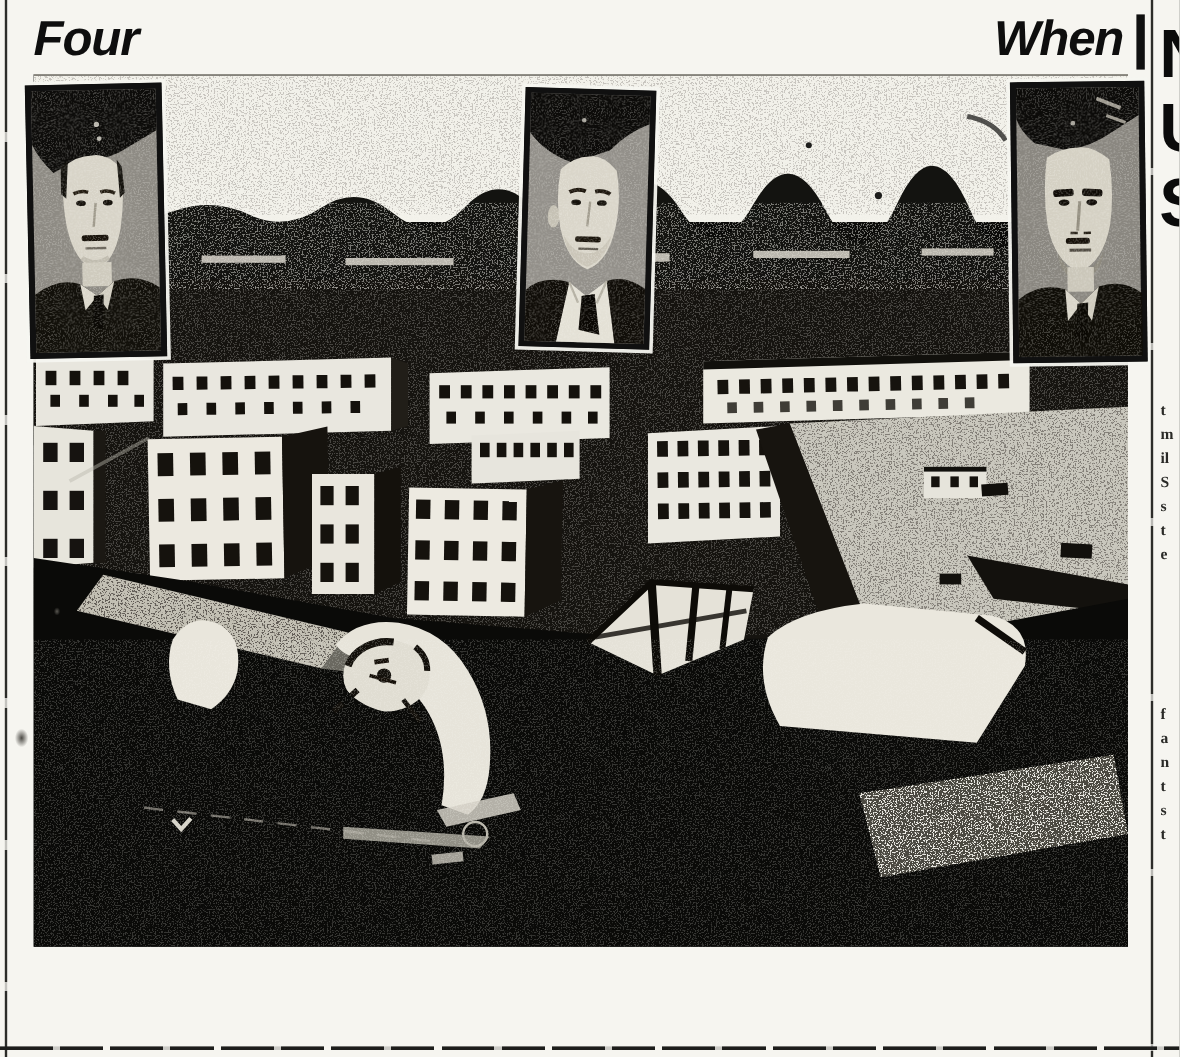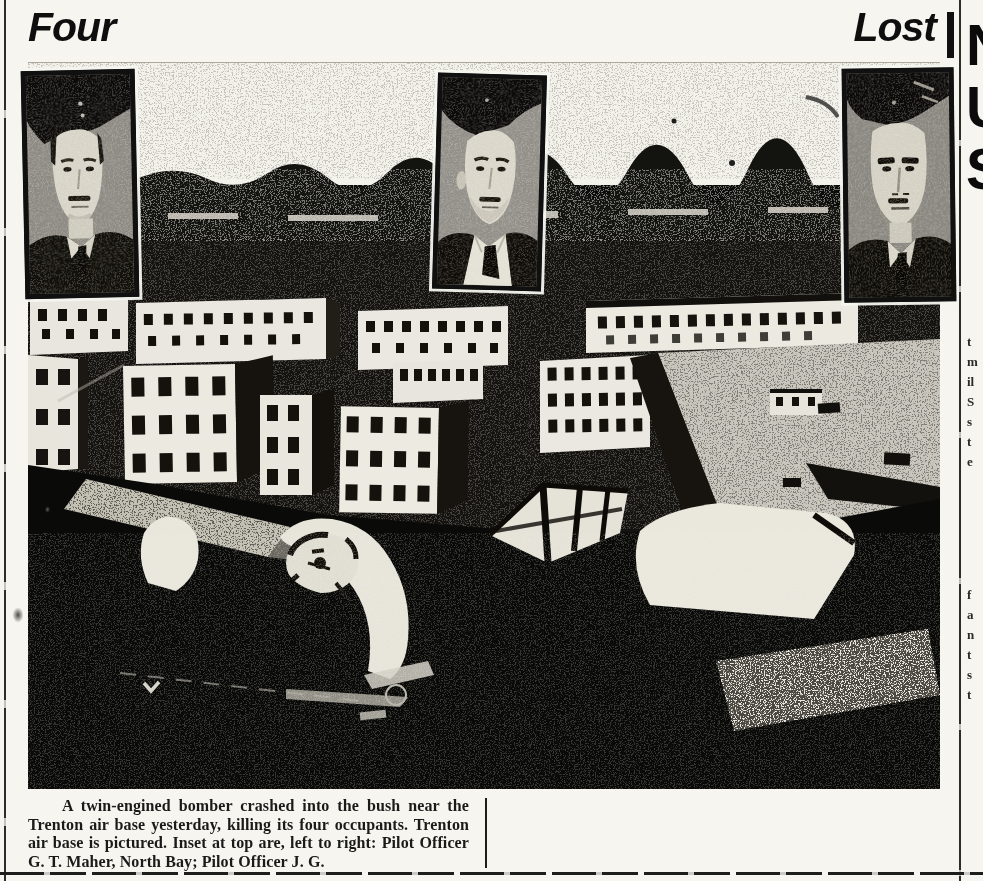--- a/index.html
+++ b/index.html
@@ -6,21 +6,21 @@
   .page{position:relative;width:983px;height:881px;background:#f6f5f0;overflow:hidden;
         font-family:"Liberation Serif",serif;}
   
   .left-rule{position:absolute;left:4px;top:0;width:2px;height:881px;
     background:repeating-linear-gradient(180deg,#2c2c29 0 110px,rgba(44,44,41,.25) 110px 118px);}
   .right-rule{position:absolute;left:959px;top:0;width:2px;height:881px;
     background:repeating-linear-gradient(180deg,#2c2c29 0 140px,rgba(44,44,41,.3) 140px 146px);}
   .headline-end-bar{position:absolute;left:947px;top:12px;width:7px;height:46px;background:#101010;}
   
   .headline{position:absolute;left:28px;top:4px;width:908px;height:56px;display:flex;
-    justify-content:space-between;
+    justify-content:space-between;align-items:center;
     font-family:"Liberation Sans",sans-serif;font-style:italic;font-weight:bold;
     font-size:41px;color:#0e0e0e;letter-spacing:-1px;white-space:nowrap;}
   
   .photo{position:absolute;left:28px;top:62px;width:912px;height:726px;background:#0b0b09;
     border-top:1px solid #aba89d;}
   .photo svg{display:block;width:100%;height:100%;}
   
   .portrait{position:absolute;box-shadow:0 0 0 3px rgba(246,245,240,.95);background:#101010;}
   .portrait svg{display:block;width:100%;height:100%;}
   .portrait-left{left:23px;top:70px;width:114px;height:228px;transform:rotate(-1.2deg);}
@@ -55,21 +55,21 @@
 </style>
 </head>
 <body>
 
 <div class="page">
 
   <div class="left-rule"></div>
 
   <div class="headline">
     <span>Four</span>
-    <span>Lost</span>
+    <span>When</span>
   </div>
   <div class="headline-end-bar"></div>
 
   <div class="photo">
     <svg viewBox="0 0 912 726" preserveAspectRatio="none">
       <defs>
         <filter id="gw" x="-5%" y="-5%" width="110%" height="110%">
           <feTurbulence type="fractalNoise" baseFrequency="0.8" numOctaves="2" seed="7" result="t"></feTurbulence>
           <feColorMatrix in="t" type="matrix" values="0 0 0 0 0.93  0 0 0 0 0.92  0 0 0 0 0.87  8 8 8 0 -12.4" result="w"></feColorMatrix>
           <feComposite in="w" in2="SourceGraphic" operator="in"></feComposite>
@@ -436,20 +436,19 @@
   <div class="frag-col frag-low">
     <span>f</span>
     <span>a</span>
     <span>n</span>
     <span>t</span>
     <span>s</span>
     <span>t</span>
   </div>
 
   <div class="caption">
-    <div class="caption-col first">A twin-engined bomber crashed into the bush near the Trenton air base yesterday, killing its four occupants. Trenton air base is pictured. Inset at top are, left to right: Pilot Officer G. T. Maher, North Bay; Pilot Officer J. G.</div>
     <div class="caption-divider"></div>
   </div>
 
   <div class="bottom-rule"></div>
   <div class="smudge1"></div>
   <div class="smudge2"></div>
 </div>
 
 </body></html>

